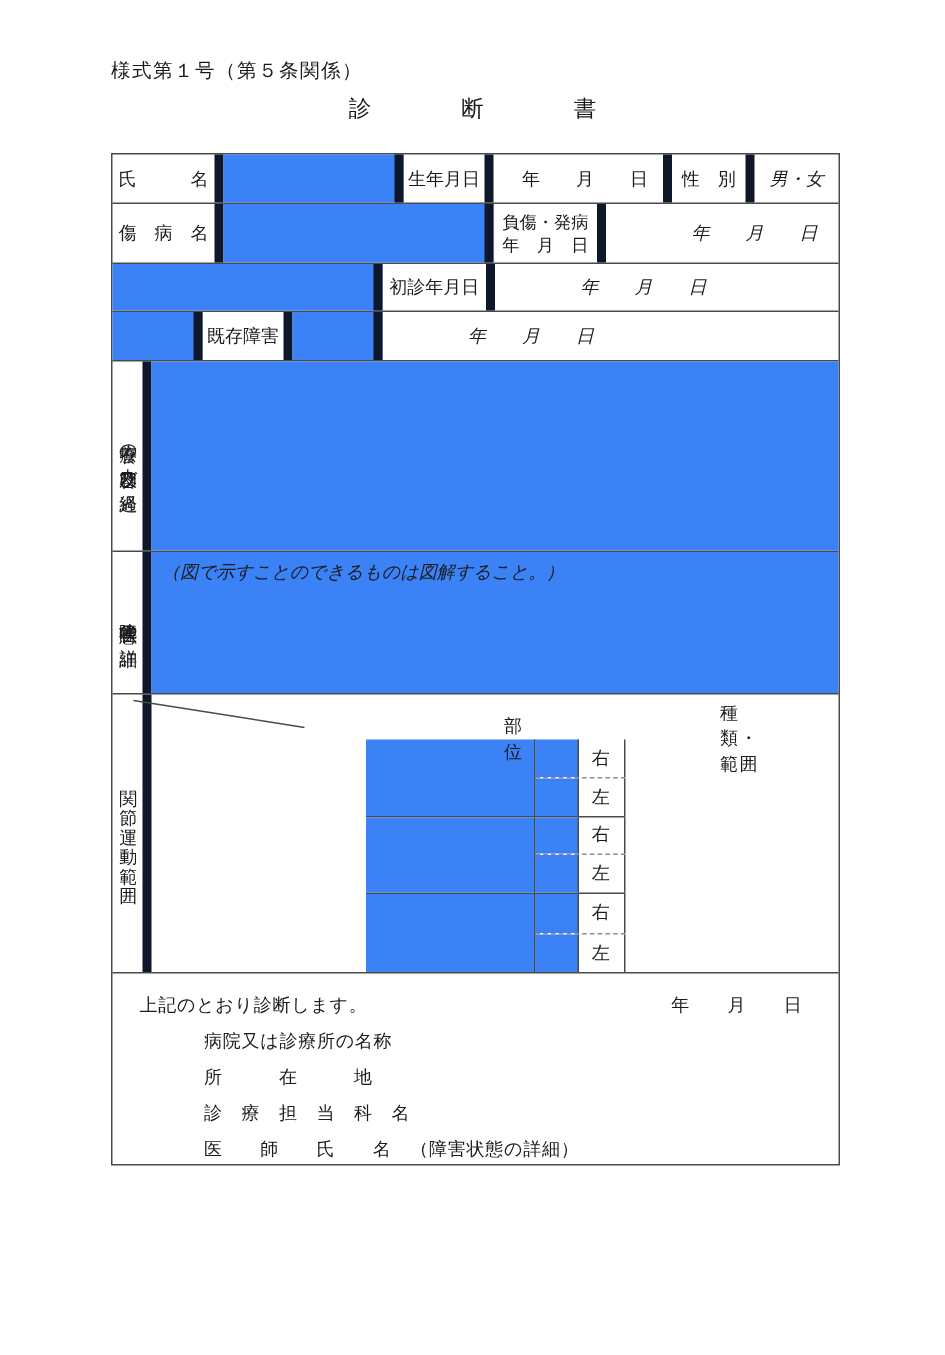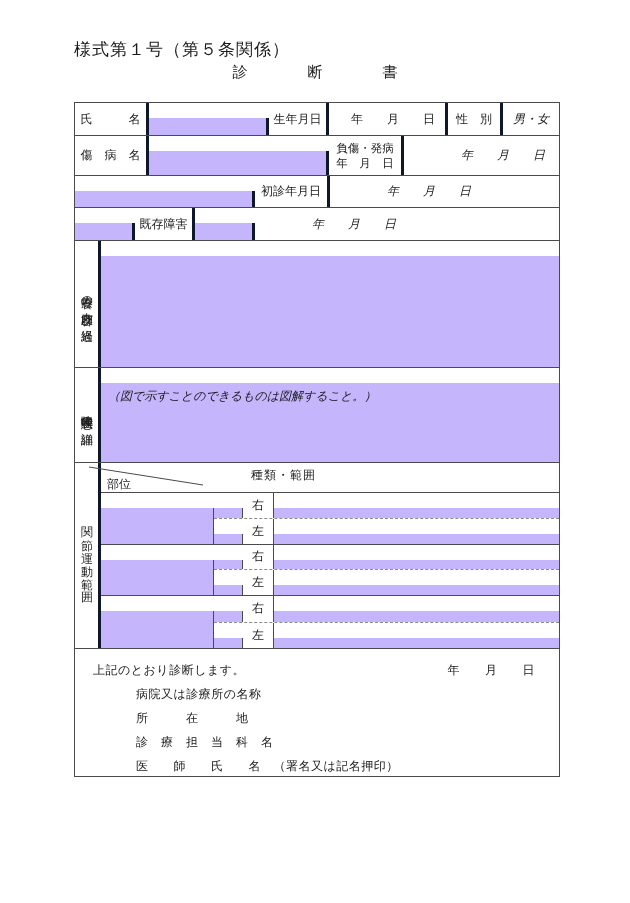--- a/index.html
+++ b/index.html
@@ -5,47 +5,47 @@
   * { margin:0; padding:0; box-sizing:border-box; }
   html,body { width:630px; height:903px; }
   body {
     background:#ffffff;
     color:#1a1a1a;
     font-family:"DejaVu Serif","Liberation Serif",serif;
     position:relative;
     font-size:12px;
   }
   .page { position:absolute; inset:0; background:#fff; }
-  .form-no { position:absolute; left:74px; top:38px; font-size:17px; letter-spacing:1px; }
+  .form-no { position:absolute; left:74px; top:38px; font-size:13px; letter-spacing:1px; }
   .doc-title { position:absolute; left:0; top:63px; width:630px; text-align:center; font-size:15px; }
   .tbl {
     position:absolute; left:74px; top:102px; width:486px; height:675px;
     border:1px solid #4a4a4a; display:flex; flex-direction:column;
   }
   .row { display:flex; border-bottom:1px solid #4a4a4a; flex:0 0 auto; }
   .row.last { border-bottom:none; }
   .c {
-    border-right:3px solid #0f172a;
+    border-right:6px solid #0f172a;
     display:flex; align-items:center; justify-content:center;
     font-size:12px; overflow:hidden;
   }
   .c.end { border-right:none;font-style:italic; }
   .c.date { justify-content:flex-end; padding-right:10px; }
   .c.date2 { justify-content:flex-end; padding-right:14px; }
   .twoline { flex-direction:column; line-height:1.3; font-size:11.5px; }
   .vcell { align-items:center; justify-content:center; }
   .vtext {
     writing-mode:vertical-rl; -webkit-writing-mode:vertical-rl;
     text-orientation:upright; -webkit-text-orientation:upright;
     font-size:12px; letter-spacing:1px; white-space:nowrap;
   }
   .vtext.wide { letter-spacing:13px; }
   .notecell { align-items:flex-start; justify-content:flex-start; padding:5px 7px; }
-  .fieldcell { background:#c4b5fd;margin-top:15px; }
-  .jcol { display:flex; flex-direction:column; width:458px; }
+  .fieldcell { background:#3b82f6; }
+  .jcol { display:flex; flex-direction:column; width:458px;align-items:center; }
   .jhead { height:30px; border-bottom:1px solid #4a4a4a; position:relative; }
   .jkind { position:absolute; left:150px; top:4px; font-size:12px; letter-spacing:1px; }
   .jpart { position:absolute; left:6px; top:13px; font-size:12px; }
   .jgroup { display:flex; height:52px; border-bottom:1px solid #4a4a4a; }
   .jgroup.lastg { border-bottom:none; flex:1 1 auto; }
   .jpartcell { width:113px; border-right:1px solid #4a4a4a; }
   .jsub { flex:1 1 auto; display:flex; flex-direction:column; }
   .jsubrow { display:flex; flex:1 1 auto; }
   .jsubrow.top { border-bottom:1px dashed #8a8a8a; }
   .jnarrow { width:29px; border-right:1px solid #4a4a4a; }
@@ -176,17 +176,17 @@
 
       </div>
     </div>
 
     <div class="row last footer-sec" style="height:127px">
       <span class="fline" style="left:18px; top:13px">上記のとおり診断します。</span>
       <span class="fline" style="right:24px; top:13px">年　　月　　日</span>
       <span class="fline" style="left:61px; top:37px">病院又は診療所の名称</span>
       <span class="fline" style="left:61px; top:61px">所　　　在　　　地</span>
       <span class="fline" style="left:61px; top:85px">診　療　担　当　科　名</span>
-      <span class="fline" style="left:61px; top:109px"><span>医　　師　　氏　　名</span>　<span>（署名又は記名押印）</span></span>
+      <span class="fline" style="left:61px; top:109px"><span>医　　師　　氏　　名</span>　<span>（障害状態の詳細）</span></span>
     </div>
 
   </div>
 </div>
 
 </body></html>

